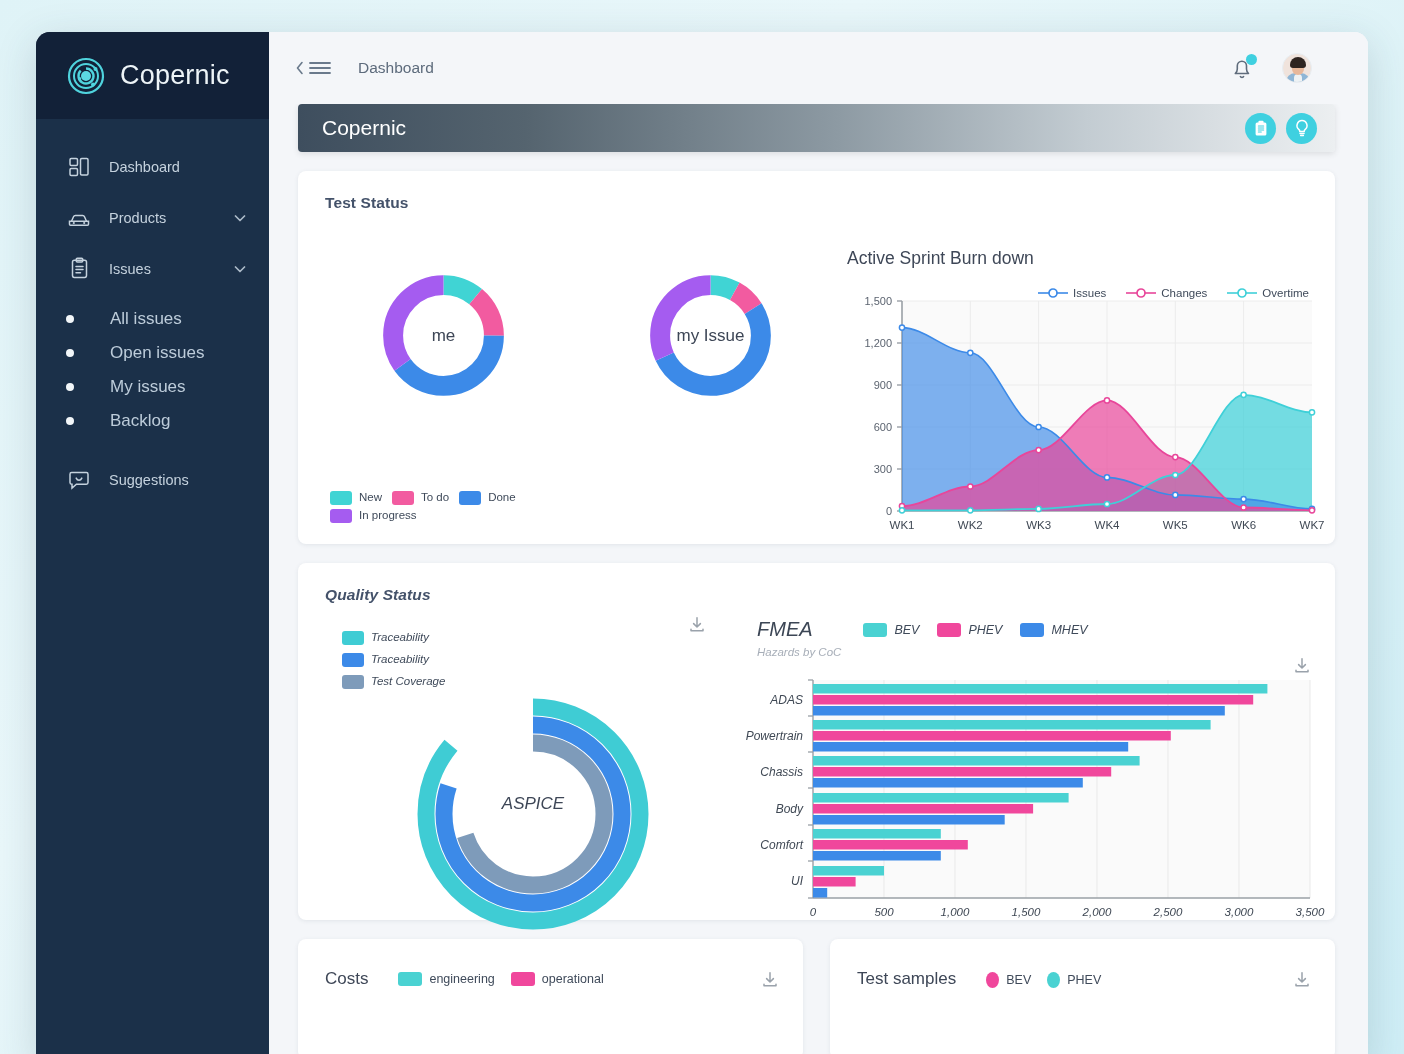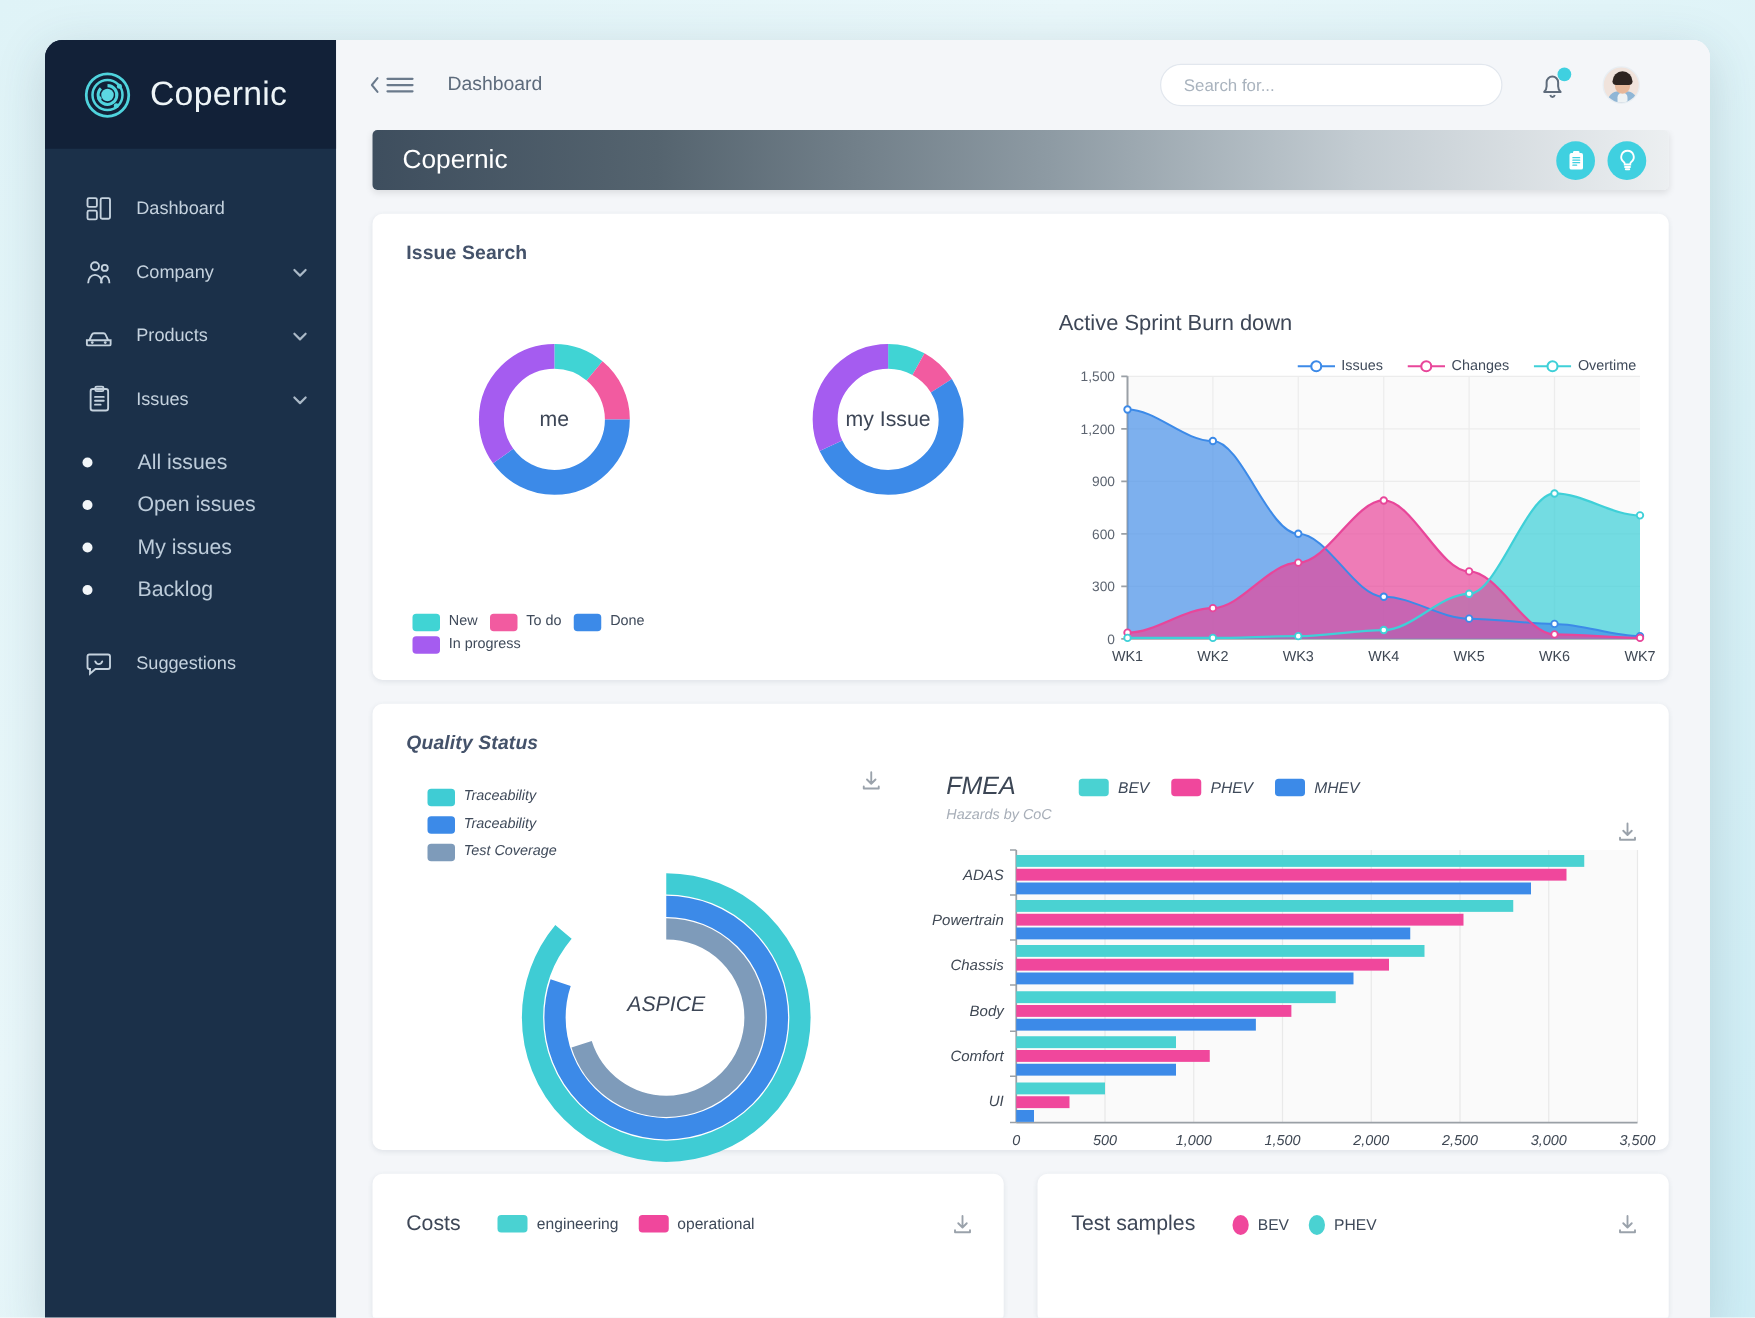--- a/index.html
+++ b/index.html
@@ -322,36 +322,20 @@
         <span class="nav-ico">
           <svg width="22" height="22" viewBox="0 0 22 22" fill="none" stroke="#c5d2de" stroke-width="1.5">
             <rect x="2" y="2.5" width="7.5" height="7" rx="1.2"></rect>
             <rect x="12.5" y="2.5" width="7.5" height="16.5" rx="1.2"></rect>
             <rect x="2" y="12.5" width="7.5" height="7" rx="1.2"></rect>
           </svg>
         </span>
         <span class="nav-label">Dashboard</span>
       </div>
 
-      <div class="nav-item">
-        <span class="nav-ico">
-          <svg width="23" height="22" viewBox="0 0 23 22" fill="none" stroke="#c5d2de" stroke-width="1.5">
-            <circle cx="8" cy="6" r="3.2"></circle>
-            <path d="M2.5 19.5c0-4 2.5-6.6 5.5-6.6s5.5 2.6 5.5 6.6"></path>
-            <circle cx="15.8" cy="7.3" r="2.4"></circle>
-            <path d="M12.8 19.5c0-3.4 1.6-5.6 3.3-5.6 1.8 0 3.4 2.2 3.4 5.6"></path>
-          </svg>
-        </span>
-        <span class="nav-label">Company</span>
-        <span class="chev">
-          <svg width="14" height="14" viewBox="0 0 14 14" fill="none" stroke="#c5d2de" stroke-width="1.7" stroke-linecap="round" stroke-linejoin="round">
-              <path d="M2.5 5 L7 9.5 L11.5 5"></path>
-            </svg>
-        </span>
-      </div>
 
       <div class="nav-item">
         <span class="nav-ico">
           <svg width="24" height="22" viewBox="0 0 24 22" fill="none" stroke="#c5d2de" stroke-width="1.5">
             <path d="M2.5 14.2h19v3.1a1 1 0 0 1-1 1h-17a1 1 0 0 1-1-1z"></path>
             <path d="M4.5 14.2l2-4.4a2 2 0 0 1 1.8-1.2h7.4a2 2 0 0 1 1.8 1.2l2 4.4"></path>
             <circle cx="6.8" cy="16" r="1.1" fill="#c5d2de" stroke="none"></circle>
             <circle cx="17.2" cy="16" r="1.1" fill="#c5d2de" stroke="none"></circle>
           </svg>
         </span>
@@ -420,21 +404,20 @@
         <svg width="10" height="16" viewBox="0 0 10 16" fill="none" stroke="#6a7a8c" stroke-width="1.6" stroke-linecap="round" stroke-linejoin="round">
             <path d="M7 2.5 L2.5 8 L7 13.5"></path>
           </svg>
         <svg width="24" height="18" viewBox="0 0 24 18" fill="none" stroke="#6a7a8c" stroke-width="1.8" stroke-linecap="round">
             <path d="M2 4h20M2 9h20M2 14h20"></path>
           </svg>
       </div>
       <div id="breadcrumb">Dashboard</div>
 
       <div id="topbar-right">
-        <input id="search-input" type="text" placeholder="Search for..." style="">
         <div id="bell-wrap">
           <svg width="24" height="26" viewBox="0 0 24 26" fill="none" stroke="#5f6c7c" stroke-width="1.6" stroke-linejoin="round">
             <path d="M5.5 18.5h13c-1.5-1.4-2-2.6-2-4.6v-3.1a4.6 4.6 0 0 0-9.2 0v3.1c0 2-.5 3.2-2 4.6z"></path>
             <path d="M10.2 21c.3.9 1 1.5 1.8 1.5s1.5-.6 1.8-1.5"></path>
           </svg>
           <span id="bell-dot"></span>
         </div>
         <div id="avatar">
           <span class="face-body"></span>
           <span class="face-shirt"></span>
@@ -464,21 +447,21 @@
           <span class="round-btn">
             <svg width="16" height="18" viewBox="0 0 16 18" fill="none" stroke="#fff" stroke-width="1.5">
               <path d="M8 1.6a5 5 0 0 1 3 9c-.5.4-.8 1-.8 1.6v.4H5.8v-.4c0-.6-.3-1.2-.8-1.6a5 5 0 0 1 3-9z"></path>
               <path d="M6 14.6h4M6.6 16.4h2.8" stroke-linecap="round"></path>
             </svg>
           </span>
         </div>
       </div>
 
       <section class="card" id="card-issue-status">
-        <div class="card-title">Issue Search</div>
+        <div class="card-title">Test Status</div>
 
         <div id="issue-body">
 
           <div id="donut-area">
 
             <div class="donut-wrap" style="left:52px; top:57px; width:133px; height:133px;">
               <svg width="133" height="133" viewBox="0 0 42 42">
 
                 <circle cx="21" cy="21" r="15.9155" fill="none" stroke="#40d4d4" stroke-width="6.3" stroke-dasharray="11 89" stroke-dashoffset="0" transform="rotate(-90 21 21)"></circle>
                 <circle cx="21" cy="21" r="15.9155" fill="none" stroke="#f25ba0" stroke-width="6.3" stroke-dasharray="14 86" stroke-dashoffset="-11" transform="rotate(-90 21 21)"></circle>

